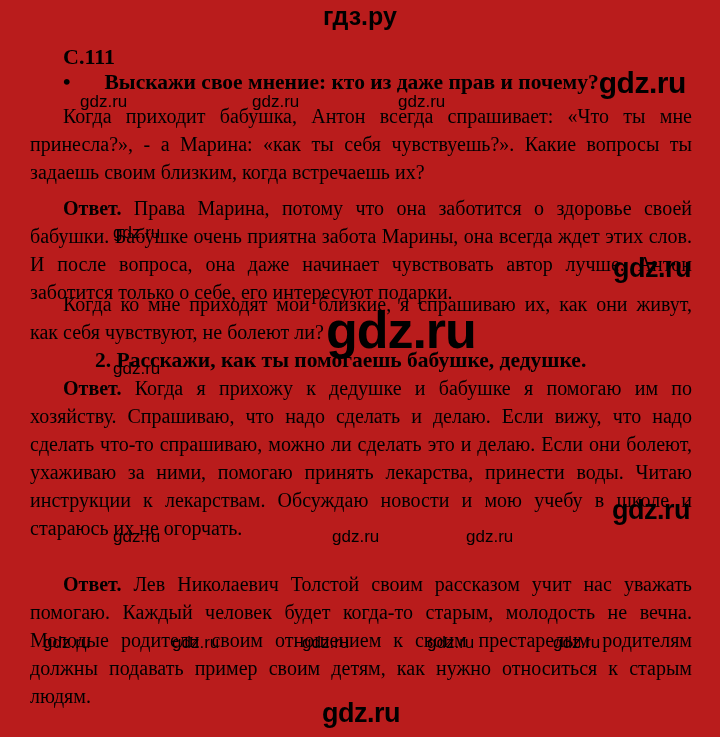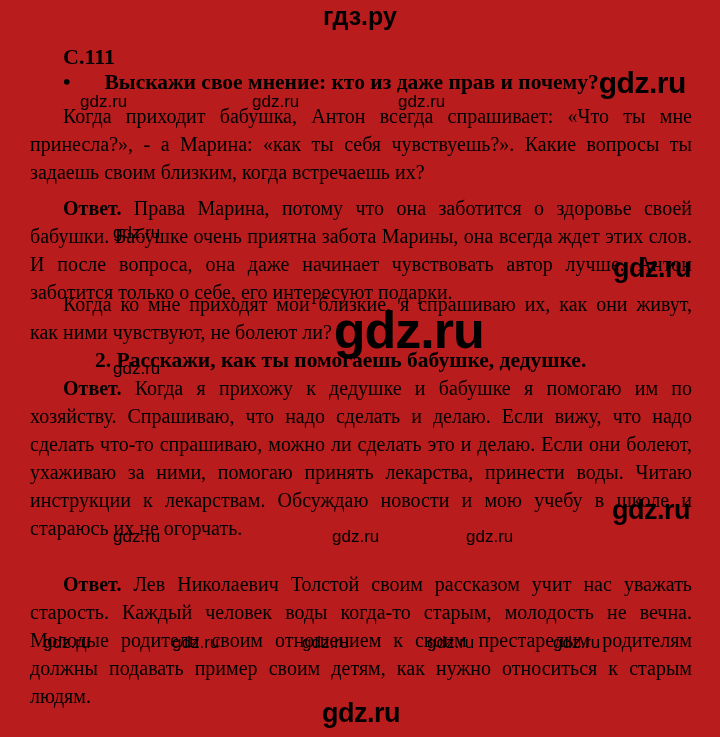--- a/index.html
+++ b/index.html
@@ -43,33 +43,33 @@
         <div class="line"><span>задаешь своим близким, когда встречаешь их?</span></div>
       </div>
       <div class="para" style="top: 194px;">
         <div class="line fill indent"><b>Ответ.</b><span> Права Марина, потому что она заботится о здоровье своей</span></div>
         <div class="line fill"><span>бабушки. Бабушке очень приятна забота Марины, она всегда ждет этих слов.</span></div>
         <div class="line fill"><span>И после вопроса, она даже начинает чувствовать автор лучше. Антон</span></div>
         <div class="line"><span>заботится только о себе, его интересуют подарки.</span></div>
       </div>
       <div class="para" style="top: 290px;">
         <div class="line fill indent"><span>Когда ко мне приходят мои близкие, я спрашиваю их, как они живут,</span></div>
-        <div class="line"><span>как ними чувствуют, не болеют ли?</span><span class="wm wm-giant">gdz.ru</span></div>
+        <div class="line"><span>как себя чувствуют, не болеют ли?</span><span class="wm wm-giant">gdz.ru</span></div>
       </div>
       <div class="para" style="top: 374px;">
         <div class="line fill indent"><b>Ответ.</b><span> Когда я прихожу к дедушке и бабушке я помогаю им по</span></div>
         <div class="line fill"><span>хозяйству. Спрашиваю, что надо сделать и делаю. Если вижу, что надо</span></div>
         <div class="line fill"><span>сделать что-то спрашиваю, можно ли сделать это и делаю. Если они болеют,</span></div>
         <div class="line fill"><span>ухаживаю за ними, помогаю принять лекарства, принести воды. Читаю</span></div>
         <div class="line fill"><span>инструкции к лекарствам. Обсуждаю новости и мою учебу в школе и</span></div>
         <div class="line"><span>стараюсь их не огорчать.</span></div>
       </div>
       <div class="para" style="top: 570px;">
         <div class="line fill indent"><b>Ответ.</b><span> Лев Николаевич Толстой своим рассказом учит нас уважать</span></div>
-        <div class="line fill"><span>старость. Каждый человек воды когда-то старым, молодость не вечна.</span></div>
+        <div class="line fill"><span>помогаю. Каждый человек будет когда-то старым, молодость не вечна.</span></div>
         <div class="line fill"><span>Молодые родители своим отношением к своим престарелым родителям</span></div>
         <div class="line fill"><span>должны подавать пример своим детям, как нужно относиться к старым</span></div>
         <div class="line"><span>людям.</span></div>
       </div>
     </div>
 
   <div class="heading2">2. Расскажи, как ты помогаешь бабушке, дедушке.</div>
 
 
   <div id="watermarks">

